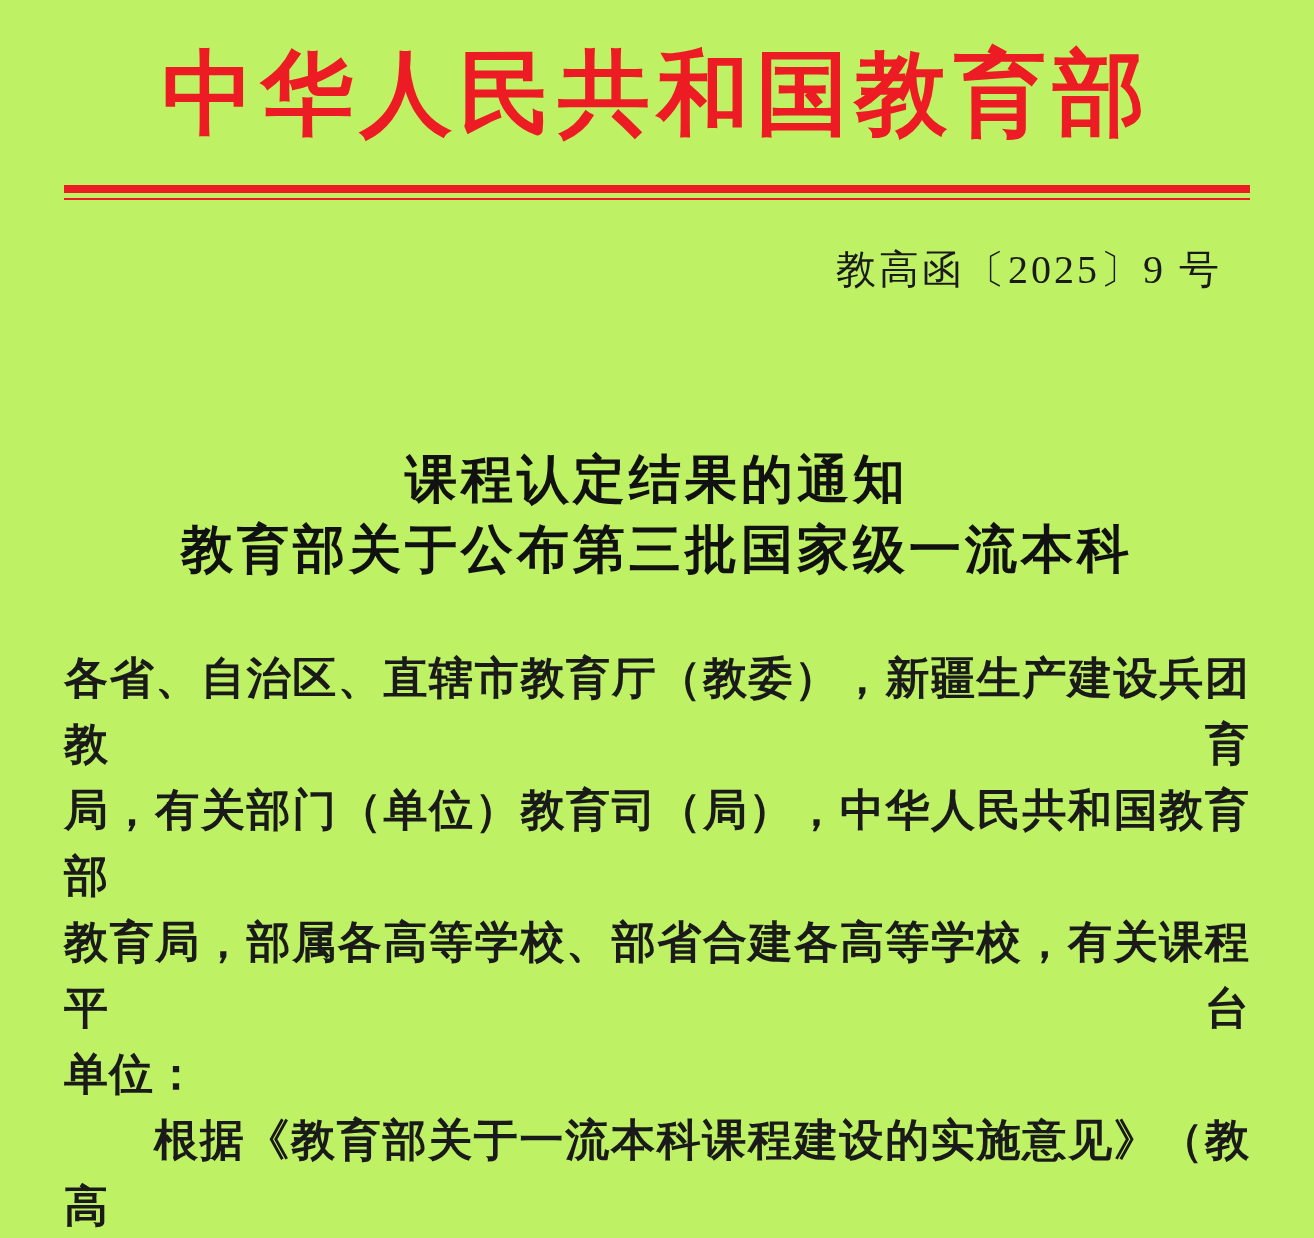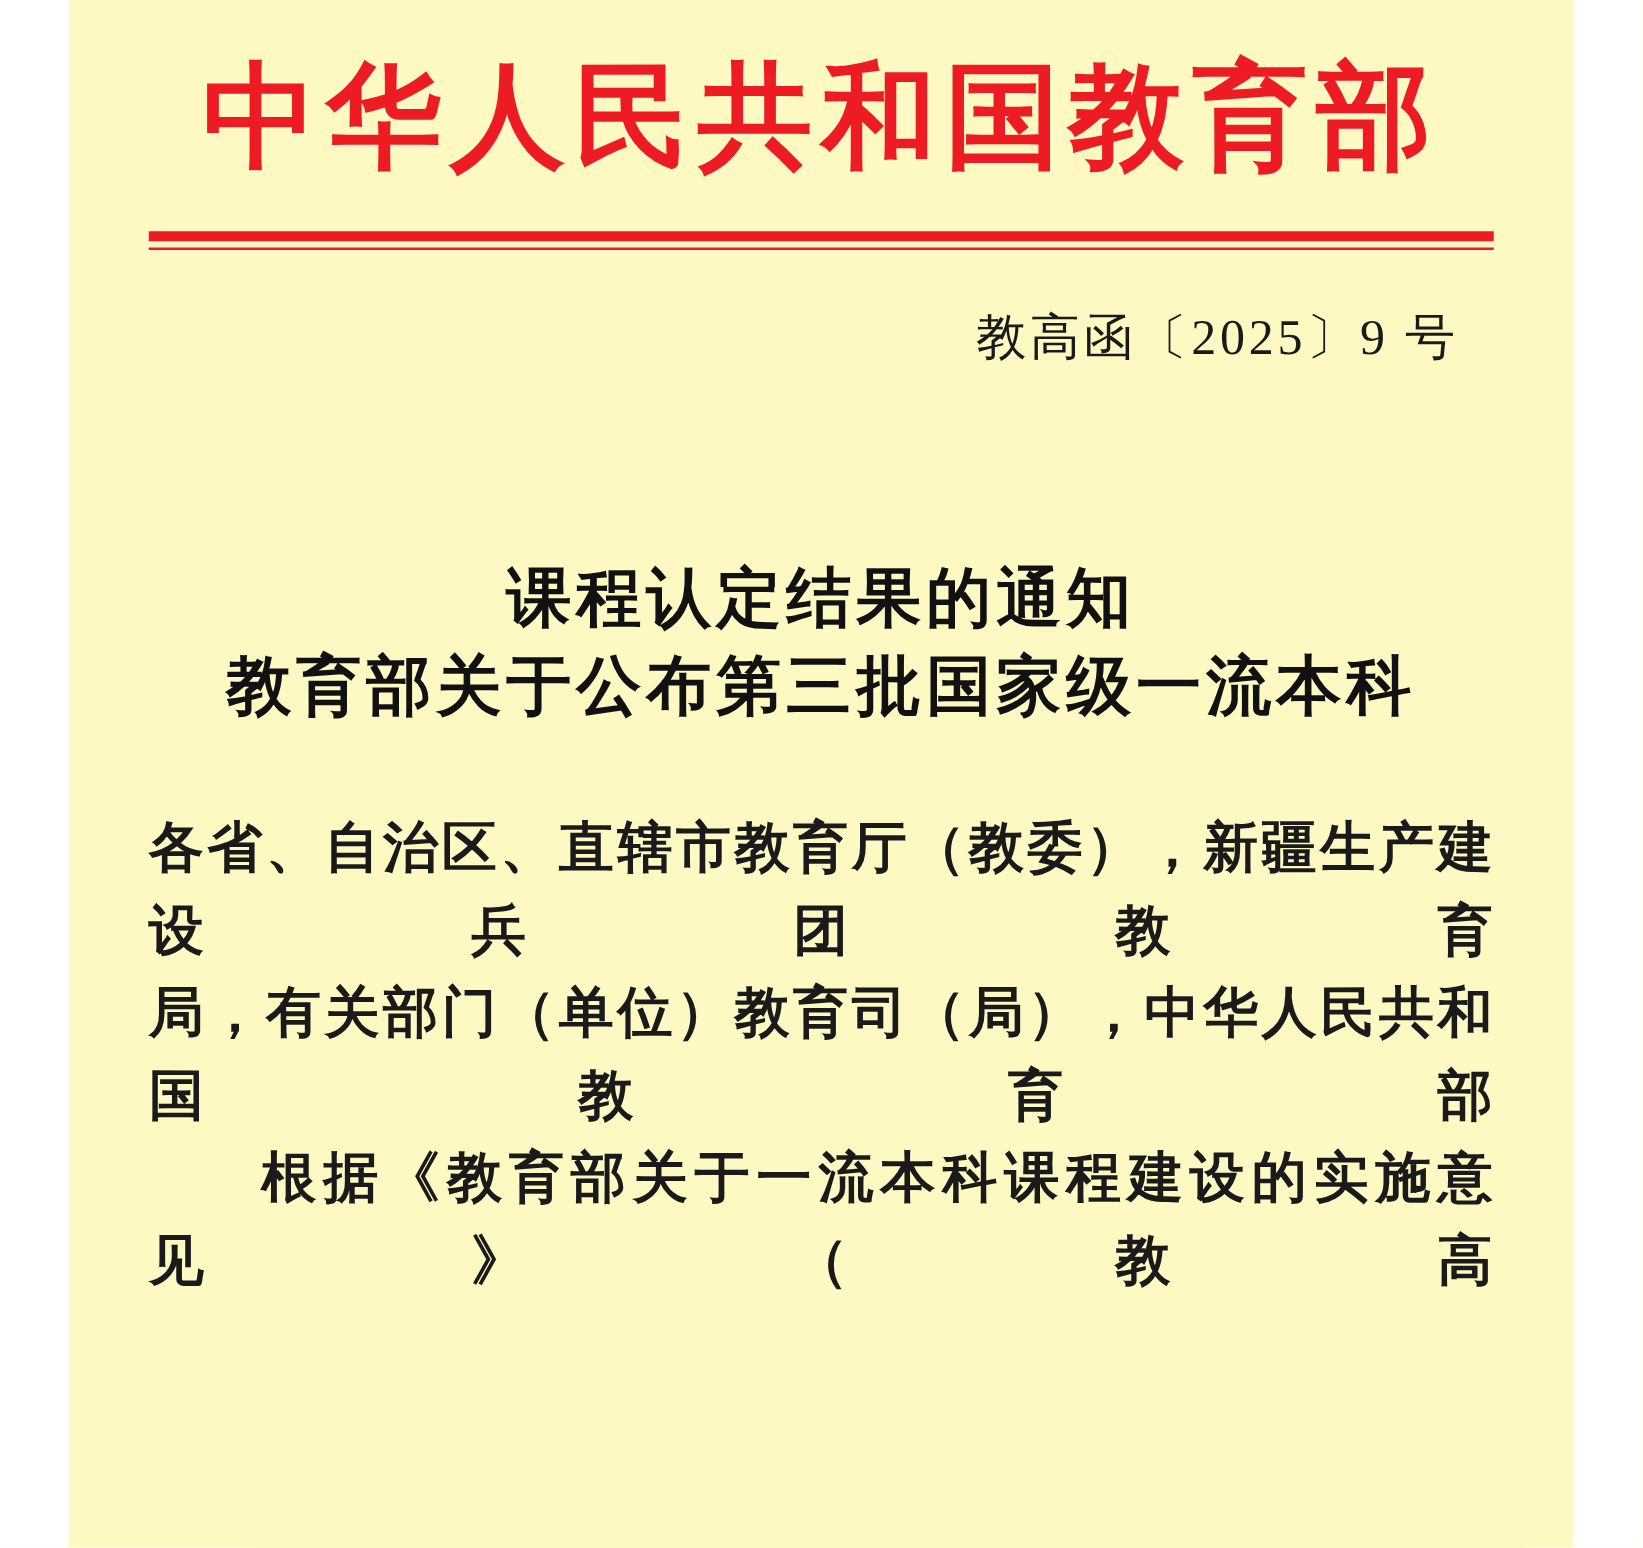--- a/index.html
+++ b/index.html
@@ -1,21 +1,21 @@
 <!DOCTYPE html>
 <html><head>
 <meta charset="utf-8">
 <style>
   html, body { margin: 0; padding: 0; background: #ffffff; }
   .page {
     position: relative;
-    width: 1204px;
+    width: 1314px;
     height: 1238px;
     margin: 0 auto;
-    background: #fef9c3;
+    background: #bef264;
     overflow: hidden;
     font-family: "Liberation Serif", serif;
   }
   
   .org-name {
     margin: 46px 20px 0;
     text-align: center;
     color: #ed1c24;
     font-family: "Liberation Serif", "DejaVu Serif", serif;
     font-weight: bold;
@@ -87,17 +87,19 @@
   <div class="doc-number">教高函〔2025〕9 号</div>
 
   <h2 class="doc-title">
     <span class="title-line">课程认定结果的通知</span>
     <span class="title-line">教育部关于公布第三批国家级一流本科</span>
   </h2>
 
   <div class="doc-body">
     <p class="body-line just">各省、自治区、直辖市教育厅（教委），新疆生产建设兵团教育</p>
     <p class="body-line just">局，有关部门（单位）教育司（局），中华人民共和国教育部</p>
+    <p class="body-line just">教育局，部属各高等学校、部省合建各高等学校，有关课程平台</p>
+    <p class="body-line">单位：</p>
     <p class="body-line just indent">根据《教育部关于一流本科课程建设的实施意见》（教高</p>
 
   </div>
 
 </div>
 
 </body></html>

